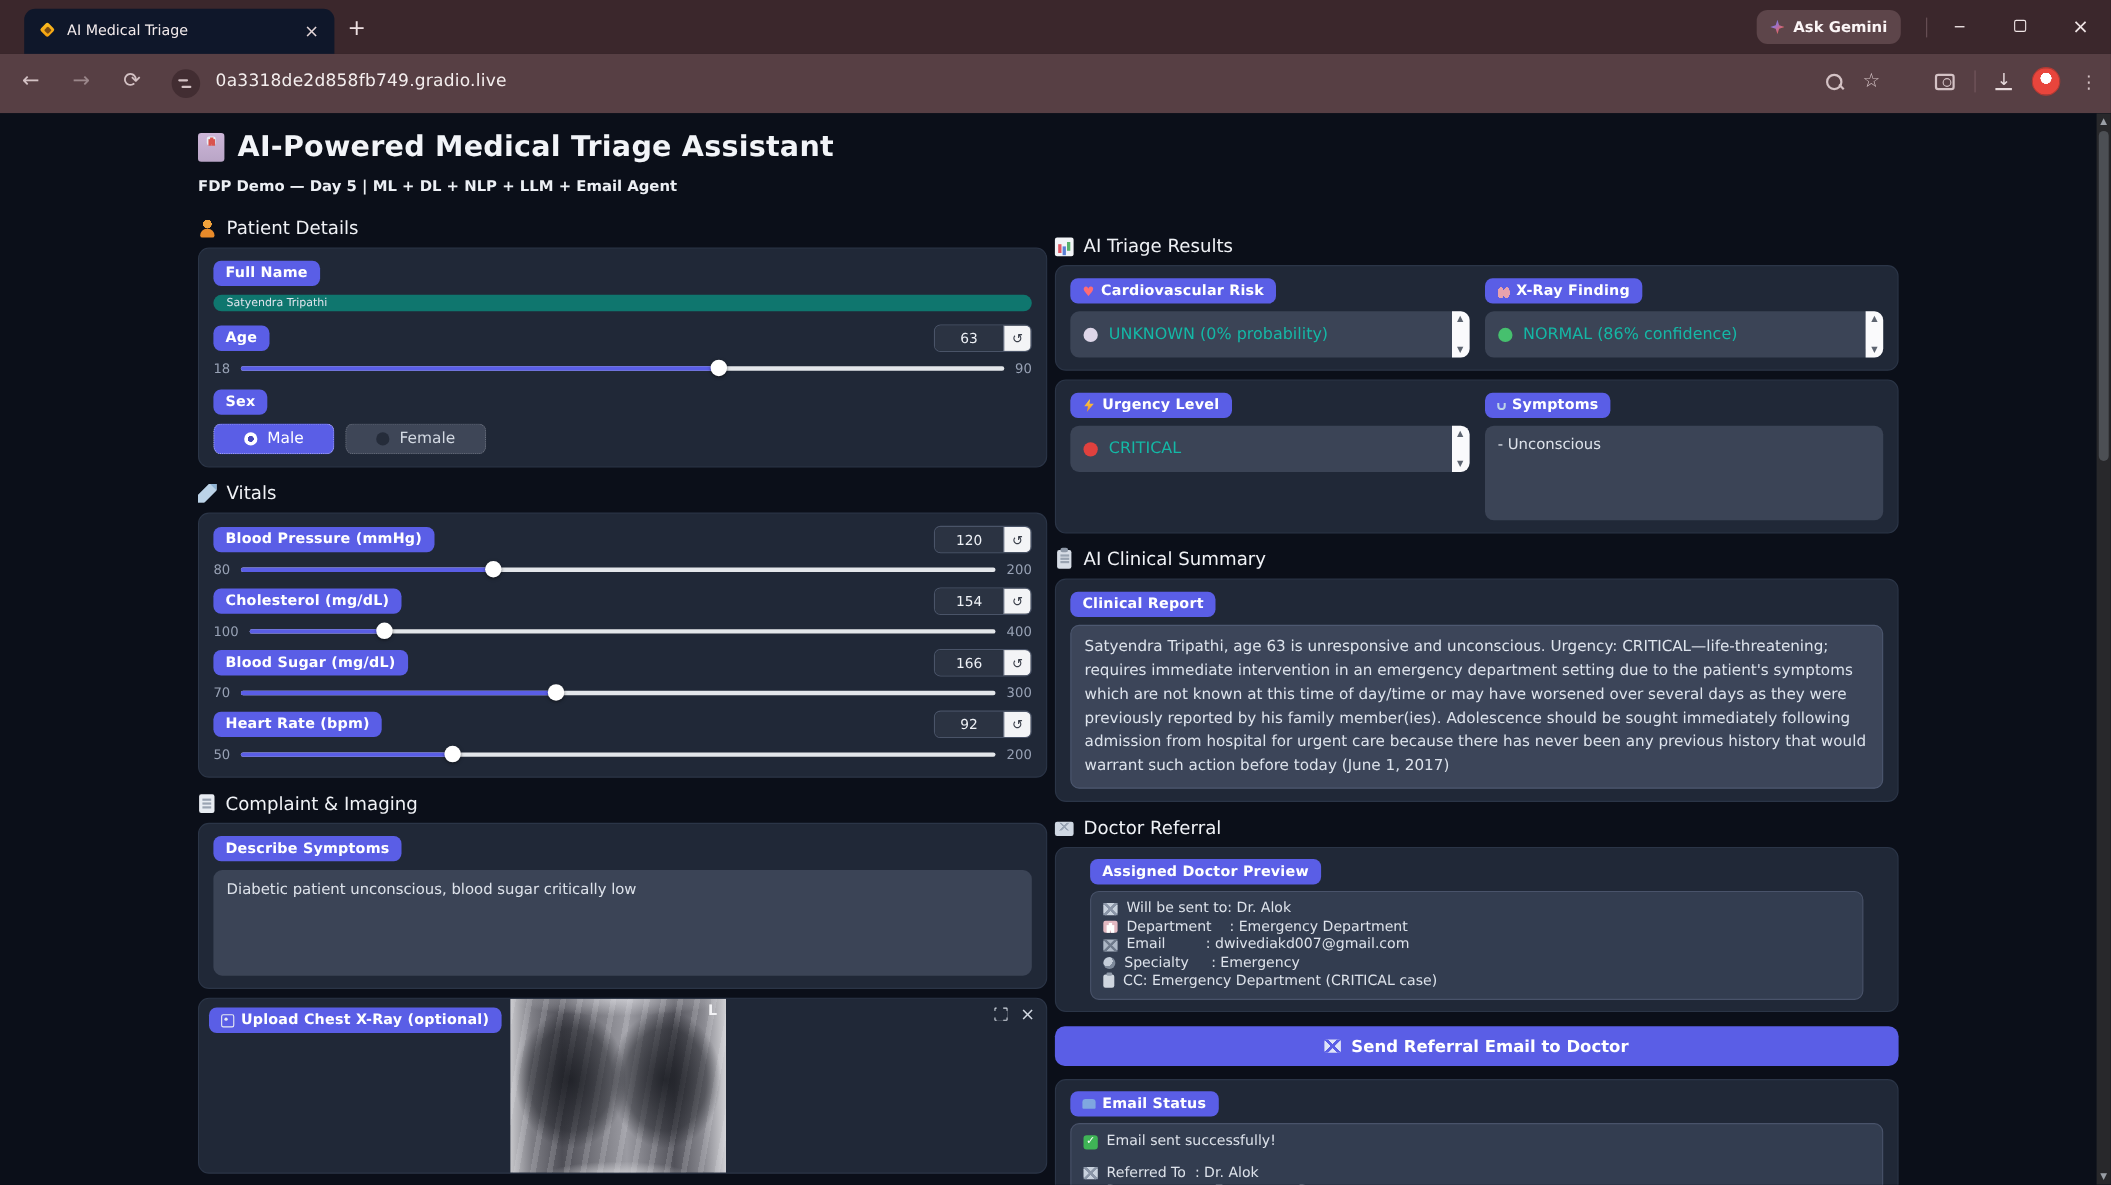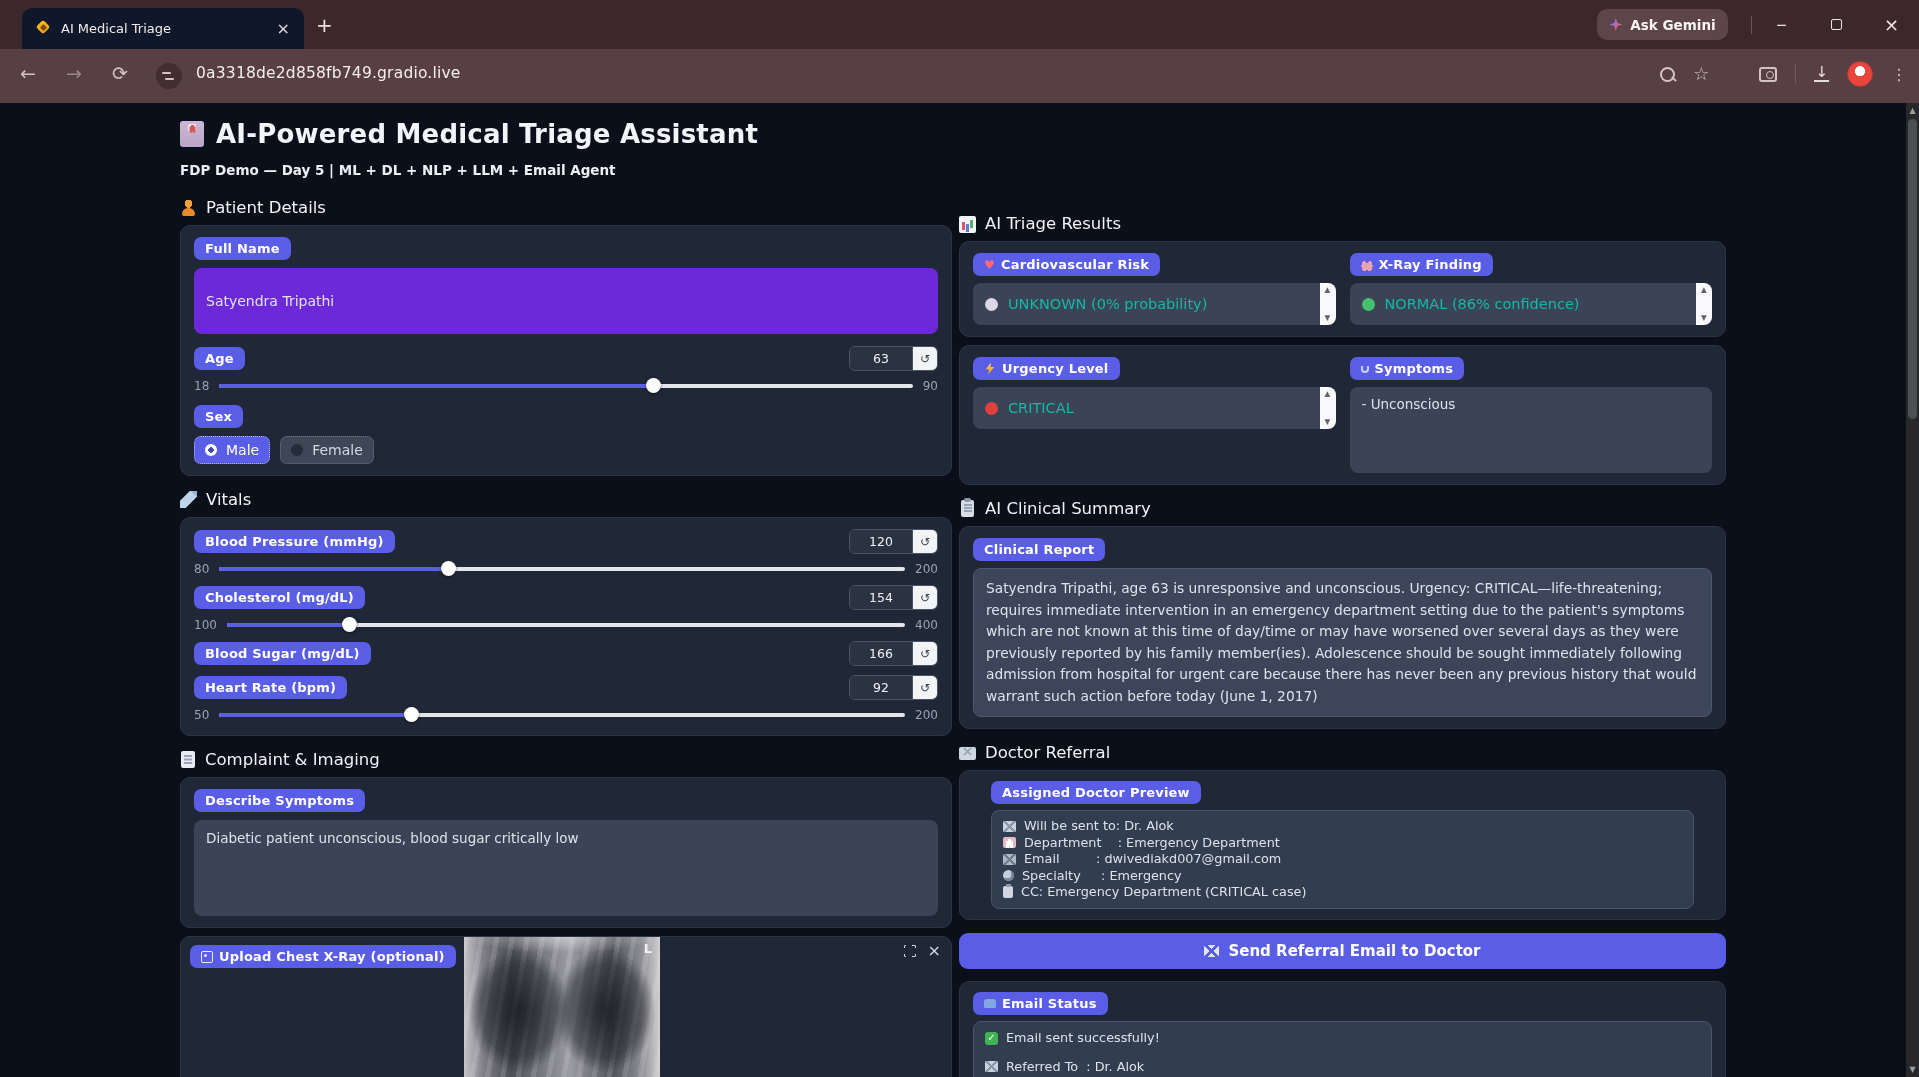--- a/index.html
+++ b/index.html
@@ -94,36 +94,36 @@
     font-size:13px; font-weight:bold; padding:4px 11px; border-radius:7px; letter-spacing:.2px; }
   .b-ic { width:12px; height:12px; display:inline-block; position:relative; }
   .b-heart { color:#ff6b74; font-size:12px; width:auto; line-height:12px; }
   .b-lungs { background:radial-gradient(ellipse 40% 70% at 28% 60%,#e8a2ad 0 60%,transparent 61%),radial-gradient(ellipse 40% 70% at 72% 60%,#e8a2ad 0 60%,transparent 61%); }
   .b-bolt { background:linear-gradient(#ffd34d,#f08c1e); clip-path:polygon(58% 0,14% 56%,42% 56%,34% 100%,86% 38%,54% 38%); }
   .b-steth { border:2px solid #bcd3e8; border-top:none; border-radius:0 0 7px 7px; width:8px; height:7px; margin-top:2px; }
   .b-img { border:1.5px solid #e8ecf2; border-radius:2px; }
   .b-img::after { content:""; position:absolute; left:2px; top:2px; width:3px; height:3px; border-radius:50%; background:#e8ecf2; }
   .b-mailbox { background:#7fa7e0; border-radius:3px 3px 1px 1px; height:9px; margin-top:1px; }
 
-  .input { background:#6d28d9; border-radius:8px; color:#dfe4ec; font-size:14px; padding:25px 12px; }
+  .input { background:#0f766e; border-radius:8px; color:#dfe4ec; font-size:10px; padding:2px 12px; }
 
   .num-row { display:flex; align-items:center; justify-content:space-between; }
   .numbox { display:flex; height:25px; border:1px solid #4a5468; border-radius:6px; overflow:hidden; }
   .numbox .val { width:62px; background:#2b3342; color:#eef1f6; font-size:12.5px; display:flex; align-items:center; justify-content:center; }
   .numbox .reset { width:25px; background:#f3f4f6; color:#3a3f4a; font-size:12px; display:flex; align-items:center; justify-content:center; border-left:1px solid #4a5468; }
 
   .slider-row { display:flex; align-items:center; gap:10px; margin-top:8px; }
   .slider-row .minl,.slider-row .maxl { color:#98a2b5; font-size:12px; flex:none; }
   .track { flex:1; height:4.5px; background:#e3e6ea; border-radius:3px; position:relative; }
   .fill { position:absolute; left:0; top:0; height:4.5px; background:#5a5ee6; border-radius:3px; }
   .knob { position:absolute; right:-8px; top:-5.5px; width:15px; height:15px; background:#ffffff; border-radius:50%;
     box-shadow:0 1px 3px rgba(0,0,0,.5); }
 
   .radio-row { display:flex; gap:10px; margin-top:8px; }
-  .radio { display:inline-flex; align-items:center; gap:9px; font-size:14px; padding:5px 10px; border-radius:7px; }
+  .radio { display:inline-flex; align-items:center; gap:9px; font-size:14px; padding:5px 27px; border-radius:7px; }
   .radio.sel { background:#5a5ee6; color:#fff; border:1px dotted rgba(255,255,255,.55); }
   .radio.unsel { background:#3e4657; color:#d3d9e2; border:1px dotted rgba(255,255,255,.25); }
   .rdot { width:12px; height:12px; border-radius:50%; }
   .radio.sel .rdot { background:radial-gradient(circle,#4547b8 0 30%,#ffffff 34%); }
   .radio.unsel .rdot { background:#252c3a; }
 
   .vrow { margin-bottom:9px; }
   .vrow:last-child { margin-bottom:2px; }
 
   .textarea { background:#3b4456; border-radius:8px; color:#dde2ea; font-size:13.5px; padding:10px 12px; }
@@ -324,20 +324,29 @@
             </div>
           </div>
           <div class="vrow">
             <div class="num-row">
               <span class="badge">Blood Sugar (mg/dL)</span>
               <span class="numbox">
                   <span class="val">166</span>
                   <span class="reset">↺</span>
                 </span>
             </div>
+            <div class="slider-row">
+              <span class="minl">70</span>
+              <span class="track">
+                  <span class="fill" style="width:41.7%;">
+                    <span class="knob"></span>
+                  </span>
+                </span>
+              <span class="maxl">300</span>
+            </div>
           </div>
           <div class="vrow">
             <div class="num-row">
               <span class="badge">Heart Rate (bpm)</span>
               <span class="numbox">
                   <span class="val">92</span>
                   <span class="reset">↺</span>
                 </span>
             </div>
             <div class="slider-row">

